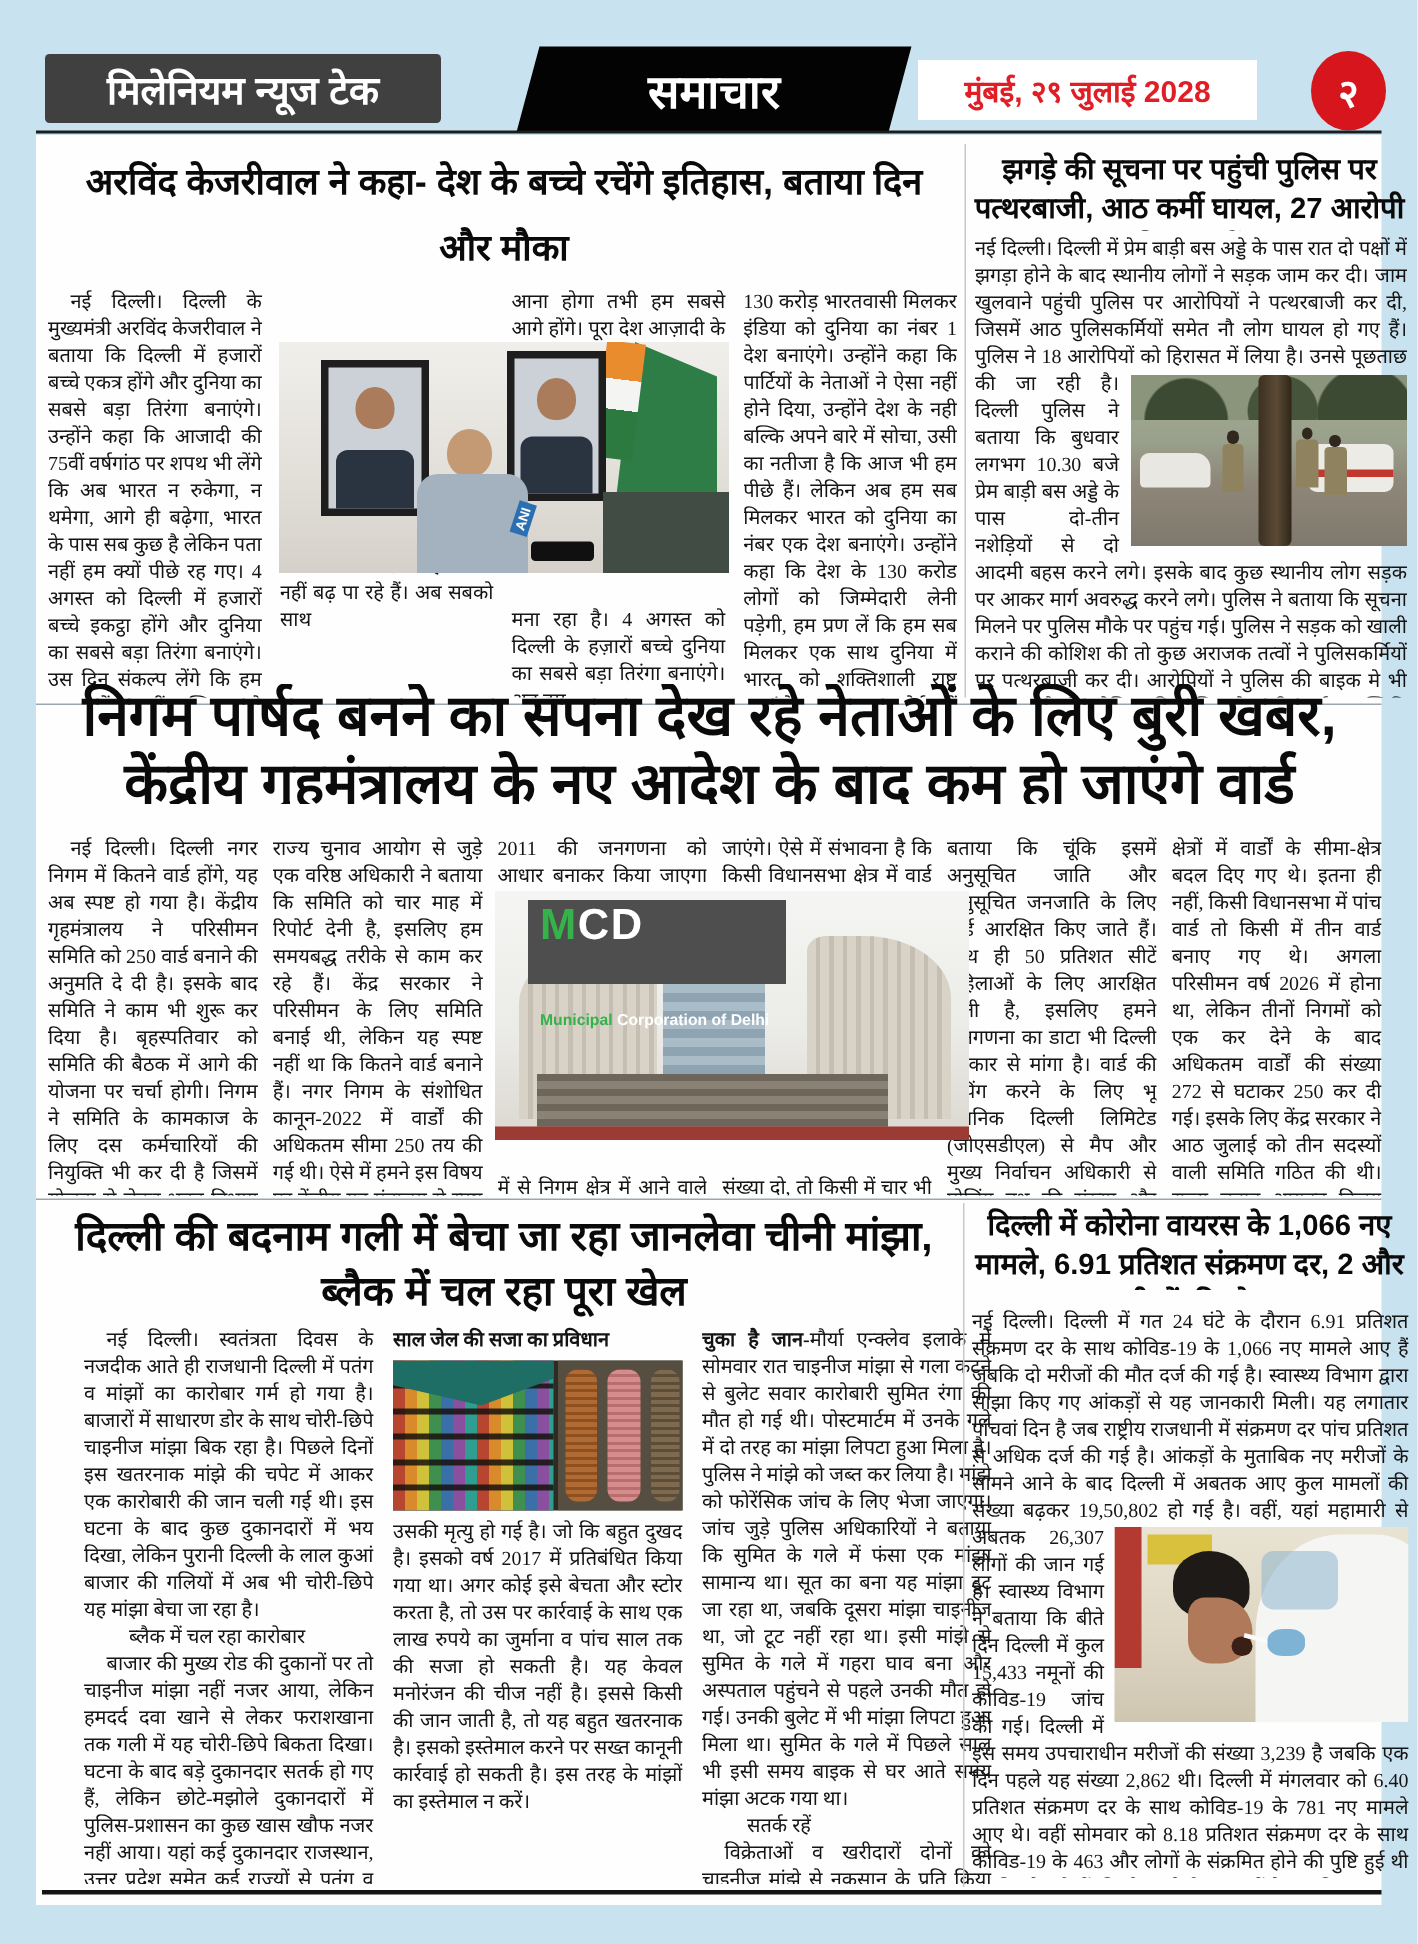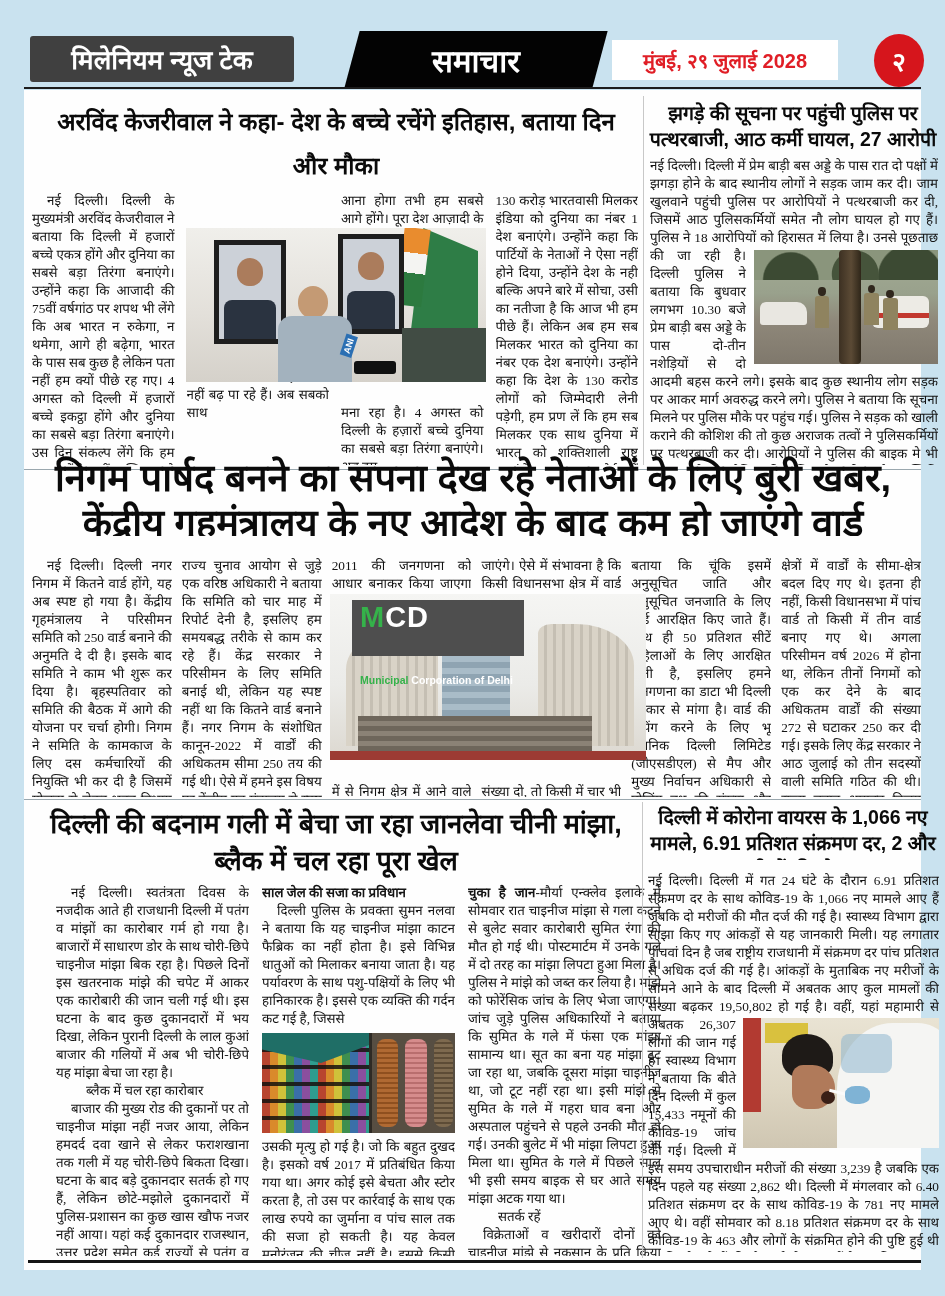--- a/index.html
+++ b/index.html
@@ -267,21 +267,20 @@
 </div>
 <div class="bodytext" id="manjha-body">
   <div class="mcol">
     <p class="ind">नई दिल्ली। स्वतंत्रता दिवस के नजदीक आते ही राजधानी दिल्ली में पतंग व मांझों का कारोबार गर्म हो गया है। बाजारों में साधारण डोर के साथ चोरी-छिपे चाइनीज मांझा बिक रहा है। पिछले दिनों इस खतरनाक मांझे की चपेट में आकर एक कारोबारी की जान चली गई थी। इस घटना के बाद कुछ दुकानदारों में भय दिखा, लेकिन पुरानी दिल्ली के लाल कुआं बाजार की गलियों में अब भी चोरी-छिपे यह मांझा बेचा जा रहा है।</p>
     <p class="subhead">ब्लैक में चल रहा कारोबार</p>
     <p class="ind">बाजार की मुख्य रोड की दुकानों पर तो चाइनीज मांझा नहीं नजर आया, लेकिन हमदर्द दवा खाने से लेकर फराशखाना तक गली में यह चोरी-छिपे बिकता दिखा। घटना के बाद बड़े दुकानदार सतर्क हो गए हैं, लेकिन छोटे-मझोले दुकानदारों में पुलिस-प्रशासन का कुछ खास खौफ नजर नहीं आया। यहां कई दुकानदार राजस्थान, उत्तर प्रदेश समेत कई राज्यों से पतंग व मांझे का कारोबार करने आते हैं। अधिक रुपये व पहले से आर्डर देने में यह मांझा मिल रहा है। पुलिस-प्रशासन बाजार में दुकानदारों व खरीदारों को चाइनीज मांझे का इस्तेमाल न करने के लिए जागरूक कर रहा है।</p>
 
   </div>
   <div class="mcol">
     <p class="bold">साल जेल की सजा का प्रविधान</p>
-    <p class="ind">दिल्ली पुलिस के प्रवक्ता सुमन नलवा ने बताया कि यह चाइनीज मांझा काटन फैब्रिक का नहीं होता है। इसे विभिन्न धातुओं को मिलाकर बनाया जाता है। यह पर्यावरण के साथ पशु-पक्षियों के लिए भी हानिकारक है। इससे एक व्यक्ति की गर्दन कट गई है, जिससे</p>
     <div class="sp-photo">
       <div class="sp-left">
           <div class="sp-canopy"></div>
         </div>
       <div class="sp-right">
         <div class="spool spool1"></div>
         <div class="spool spool2"></div>
         <div class="spool spool3"></div>
       </div>
     </div>

